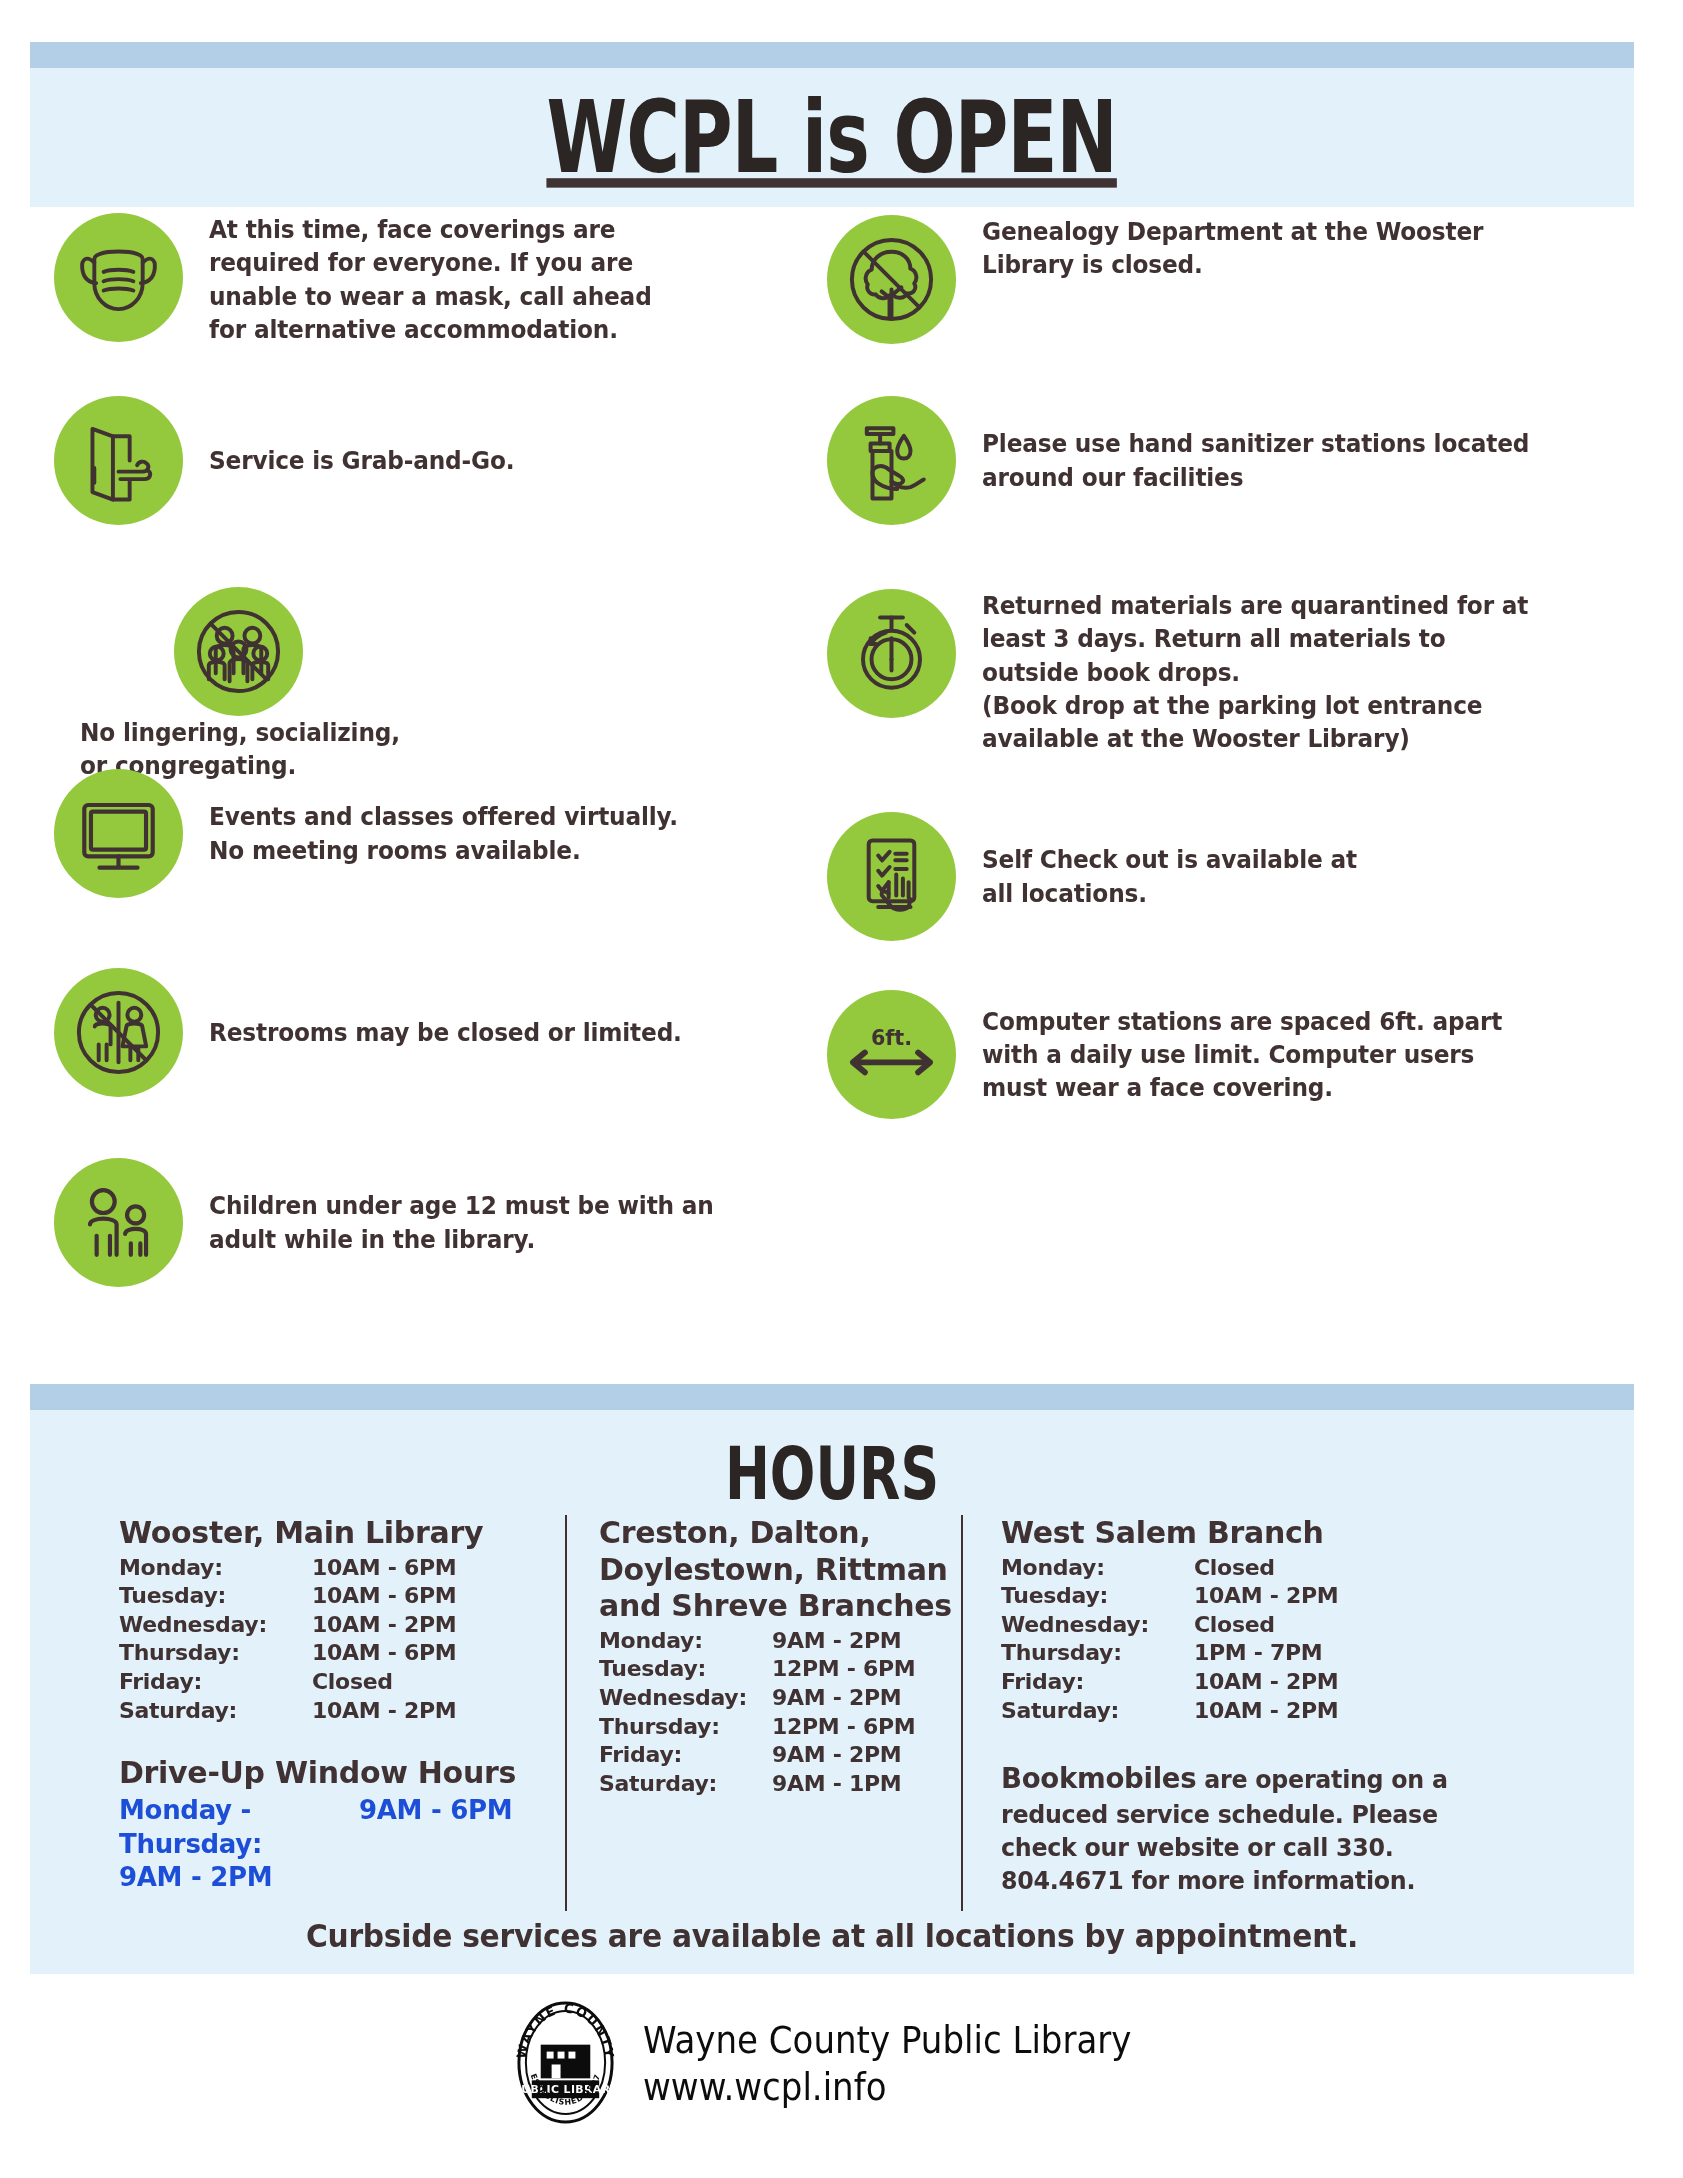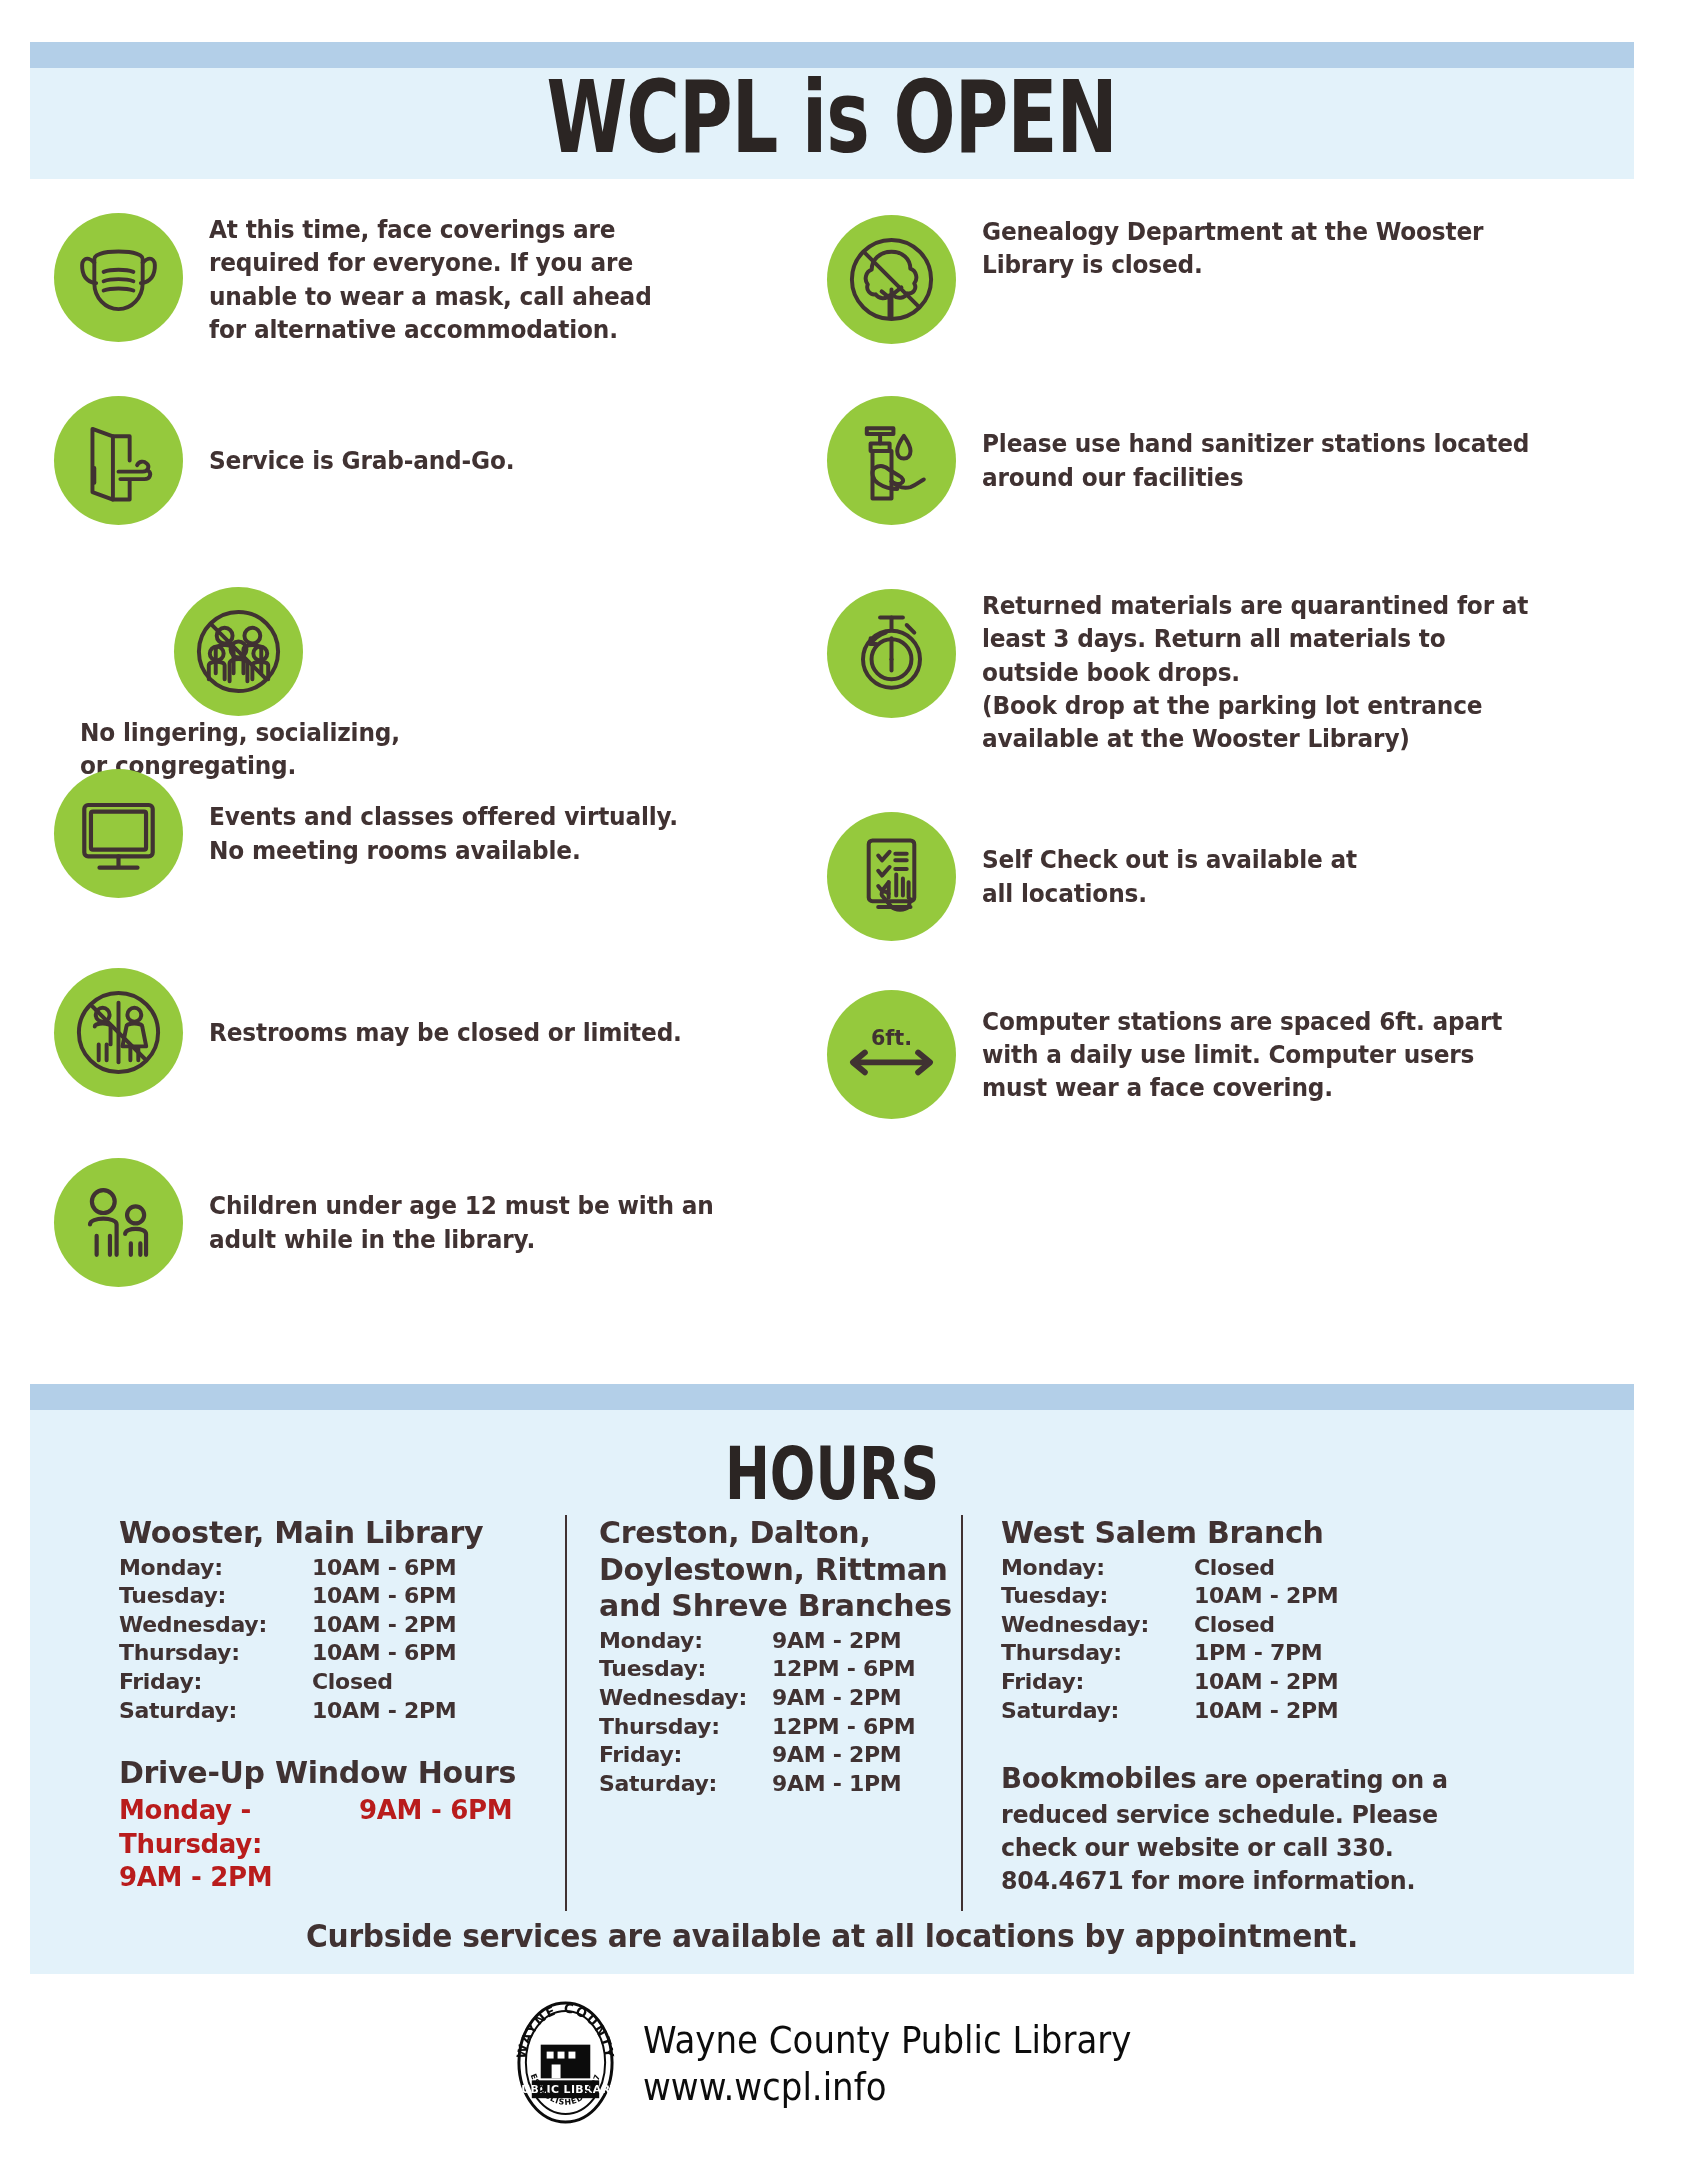--- a/index.html
+++ b/index.html
@@ -12,21 +12,21 @@
     overflow:hidden;
   }
   .page { position:relative; width:1683px; height:2178px; }
 
   
   .panel { position:absolute; left:30px; width:1604px; }
   .panel-topbar { height:26px; background:#b3cfe8; }
   .panel-body { background:#e3f2fa; }
 
   #header-panel { top:42px; }
-  #header-panel .panel-body { height:111px; display:flex; align-items:flex-start; justify-content:center; }
+  #header-panel .panel-body { height:139px; display:flex; align-items:center; justify-content:center;text-decoration:underline; }
   .banner-title {
     font-family:"DejaVu Sans", sans-serif;
     font-weight:bold;
     font-size:85px;
     letter-spacing:-1px;
     color:#2b2523;
     transform:scaleX(0.86) scaleY(1.18);
     transform-origin:center;
     white-space:nowrap;
   }
@@ -90,21 +90,21 @@
     color:#403232;
     margin:0 0 2px 0;
     white-space:pre-line;
     letter-spacing:-0.3px;
   }
   .hrow { display:flex; font-family:"DejaVu Sans", sans-serif; font-weight:bold; font-size:22px; line-height:1.30; color:#403232; letter-spacing:-0.3px; }
   .hrow .d { width:193px; flex:0 0 193px; }
   .hrow.narrow .d { width:173px; flex:0 0 173px; }
   .hrow .v { }
   .sub-block { margin-top:30px; }
-  .drive-row { font-family:"DejaVu Sans", sans-serif; font-weight:bold; font-size:26px; line-height:1.30; color:#b91c1c; letter-spacing:-0.3px; display:flex; }
+  .drive-row { font-family:"DejaVu Sans", sans-serif; font-weight:bold; font-size:26px; line-height:1.30; color:#1d4ed8; letter-spacing:-0.3px; display:flex; }
   .drive-row .d { width:240px; flex:0 0 240px; }
 
   .bookmobile {
     margin-top:34px;
     font-family:"DejaVu Sans", sans-serif;
     font-weight:bold;
     font-size:25px;
     line-height:1.33;
     color:#403232;
     letter-spacing:-0.3px;

